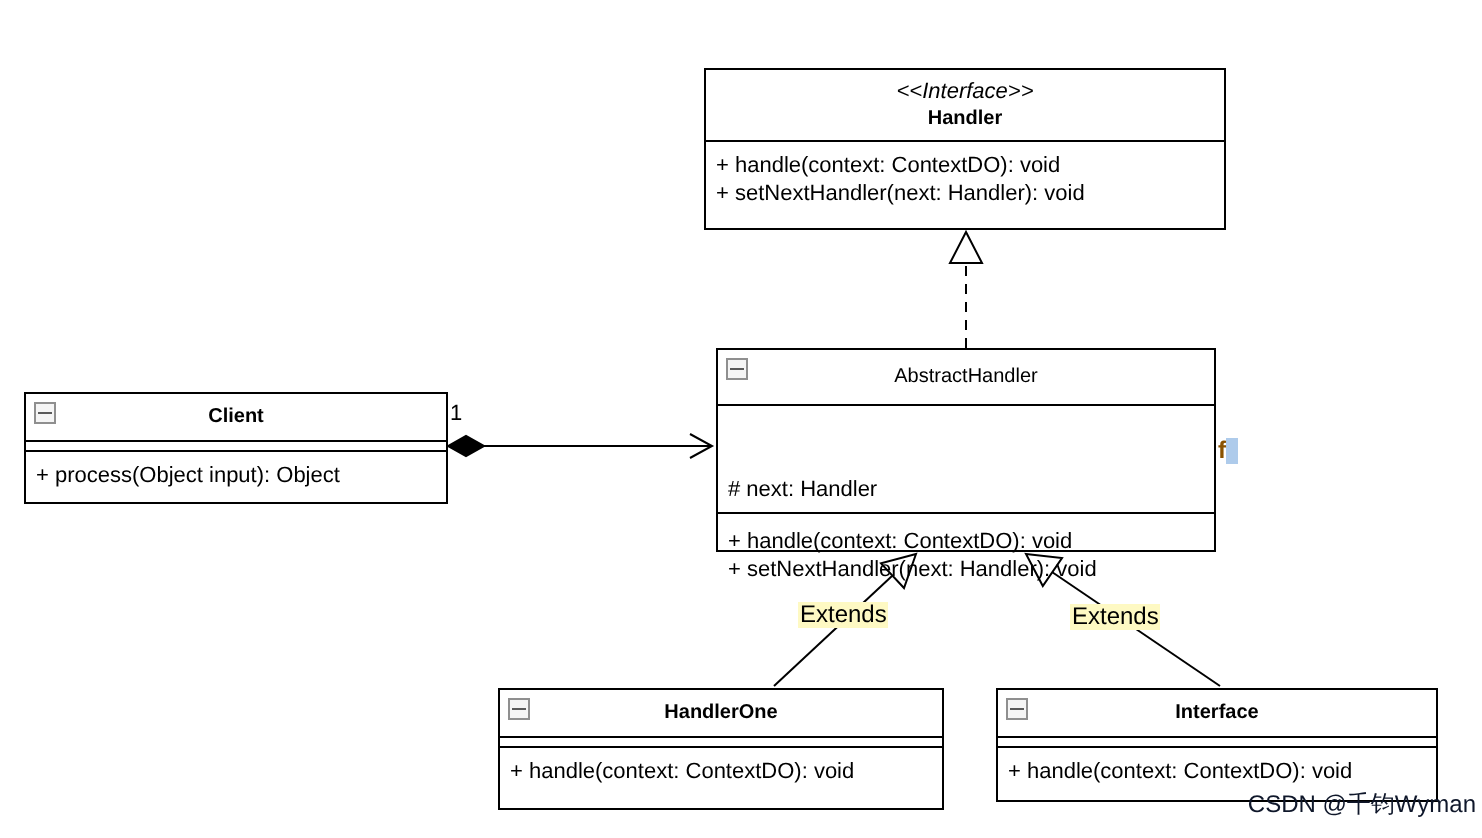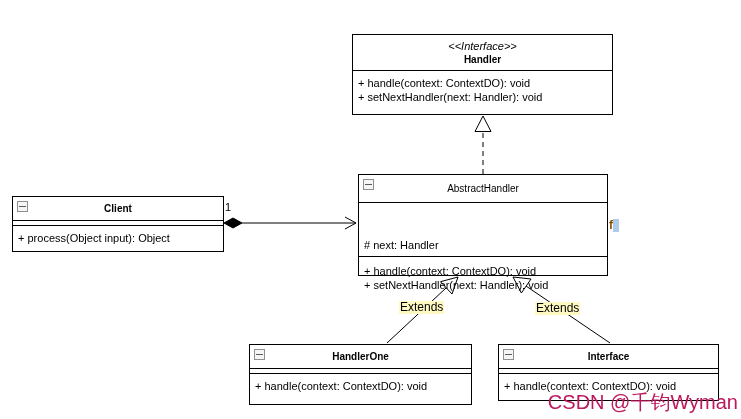--- a/index.html
+++ b/index.html
@@ -34,22 +34,22 @@
   .uml-methods { padding:5px 5px; line-height:14px; }
 
   .edge-label { position:absolute; font-size:12px; line-height:13px; background:#fef9c3; padding:0 1px; }
   .mult-label { position:absolute; font-size:11px; line-height:12px; }
 
   .edit-f { position:absolute; left:609px; top:218px; width:12px; height:15px; }
   .edit-f .hl { position:absolute; left:4px; top:1px; width:6px; height:13px; background:#aecbeb; }
   .edit-f .ch { position:absolute; left:0; top:0; color:#8a5200; font-size:12px; font-weight:bold; line-height:15px; }
 
   .watermark {
-    position:absolute; right:3px; top:392px; font-size:20px; line-height:20px;
-    color:#be185d; white-space:nowrap;
+    position:absolute; right:3px; top:392px; font-size:12px; line-height:20px;
+    color:#0f172a; white-space:nowrap;
   }
 </style>
 </head>
 <body>
 
 <div id="canvas">
 
   <svg class="edges">
 
     <g>

